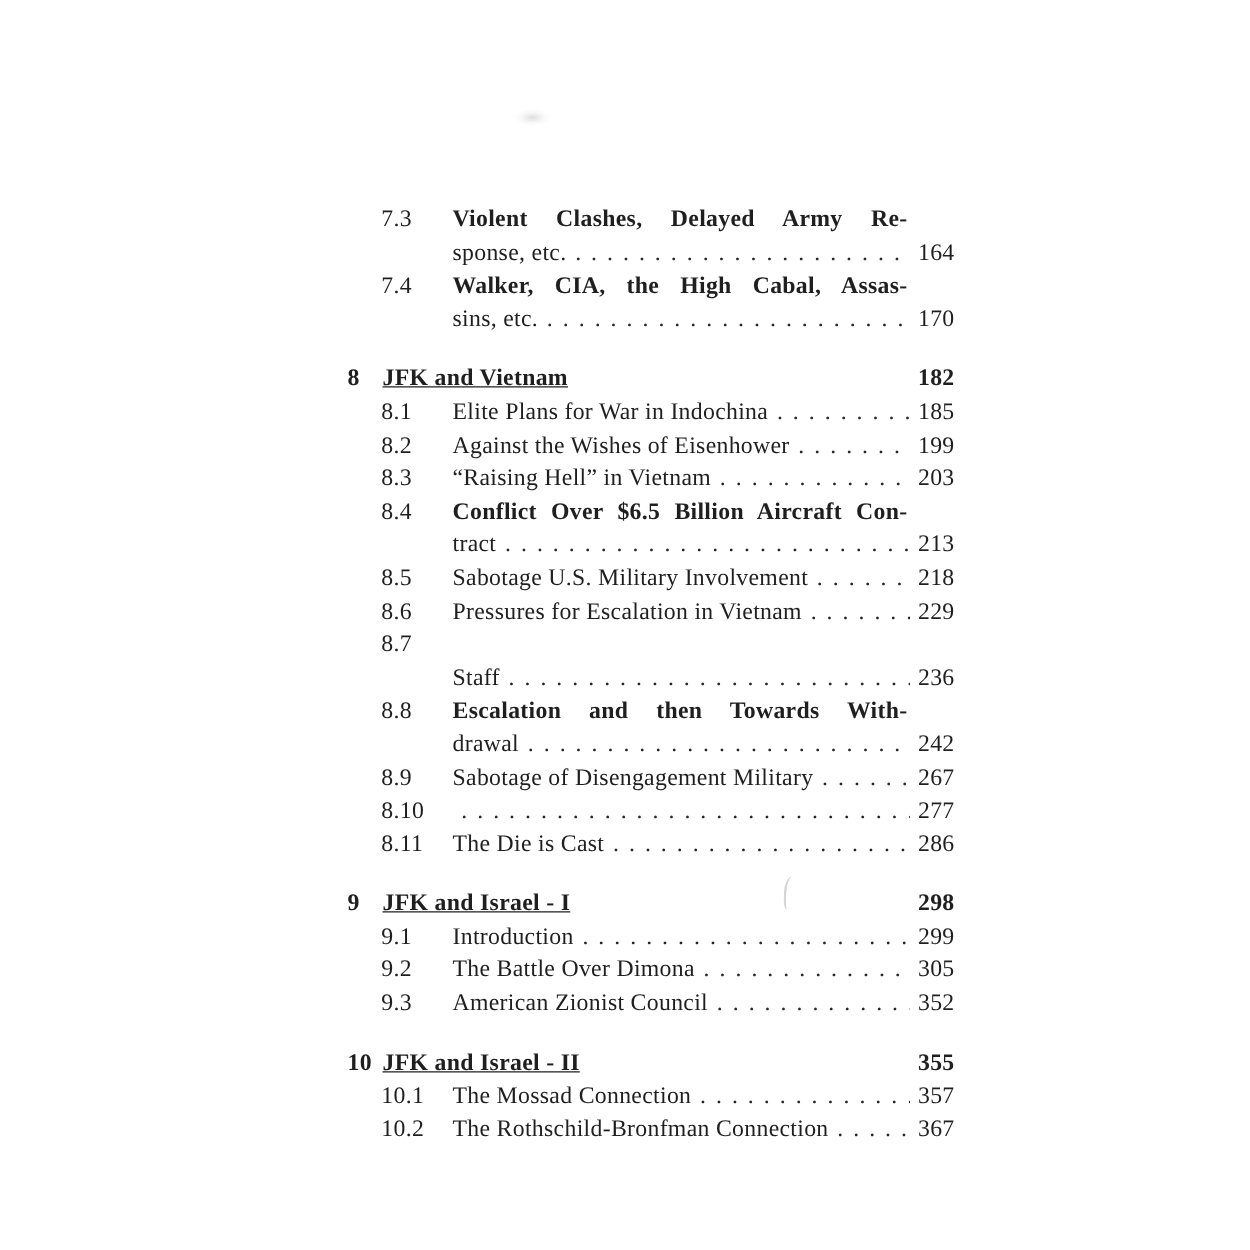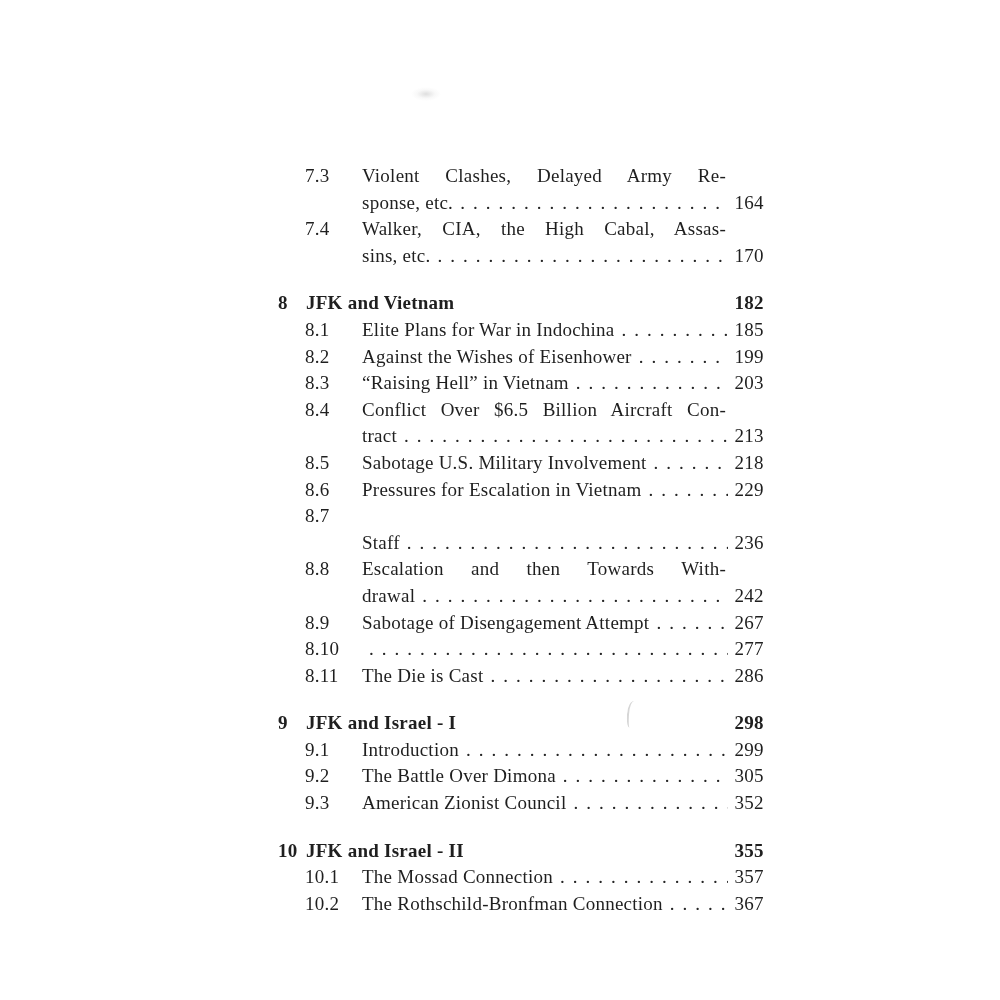--- a/index.html
+++ b/index.html
@@ -30,36 +30,37 @@
   .chapter-block:first-child { margin-top: 0; }
 
   .row {
     display: flex;
     align-items: baseline;
   }
 
   
   .ch-head { font-weight: bold; }
   .ch-num  { flex: none; min-width: 28px; }
-  .ch-title{ flex: none; white-space: nowrap; }
+  .ch-title{ flex: none; white-space: nowrap; text-decoration: underline; }
   .spacer  { flex: 1; }
 
   
   .indent      { flex: none; width: 27px; }
   .cont-indent { flex: none; width: 84px; }
   .sec-num     { flex: none; width: 57px; }
   .sec-title   { flex: none; white-space: nowrap; }
 
   
   .justified {
     flex: 1;
     max-width: 364px;
     text-align: justify;
     text-align-last: justify;
     white-space: normal;
+    font-weight: bold;
   }
 
   .dots {
     flex: 1;
     overflow: hidden;
     white-space: nowrap;
     letter-spacing: 8px;
     padding-left: 7px;
     color: #262626;
   }
@@ -192,21 +193,21 @@
         </div>
         <div class="row">
           <span class="cont-indent"></span>
           <span class="sec-title">drawal</span>
           <span class="dots">........................................</span>
           <span class="pagenum">242</span>
         </div>
         <div class="row">
           <span class="indent"></span>
           <span class="sec-num">8.9</span>
-          <span class="sec-title">Sabotage of Disengagement Attempt</span>
+          <span class="sec-title">Sabotage of Disengagement Military</span>
           <span class="dots">........................................</span>
           <span class="pagenum">267</span>
         </div>
         <div class="row">
           <span class="indent"></span>
           <span class="sec-num">8.10</span>
           <span class="dots">........................................</span>
           <span class="pagenum">277</span>
         </div>
         <div class="row">

